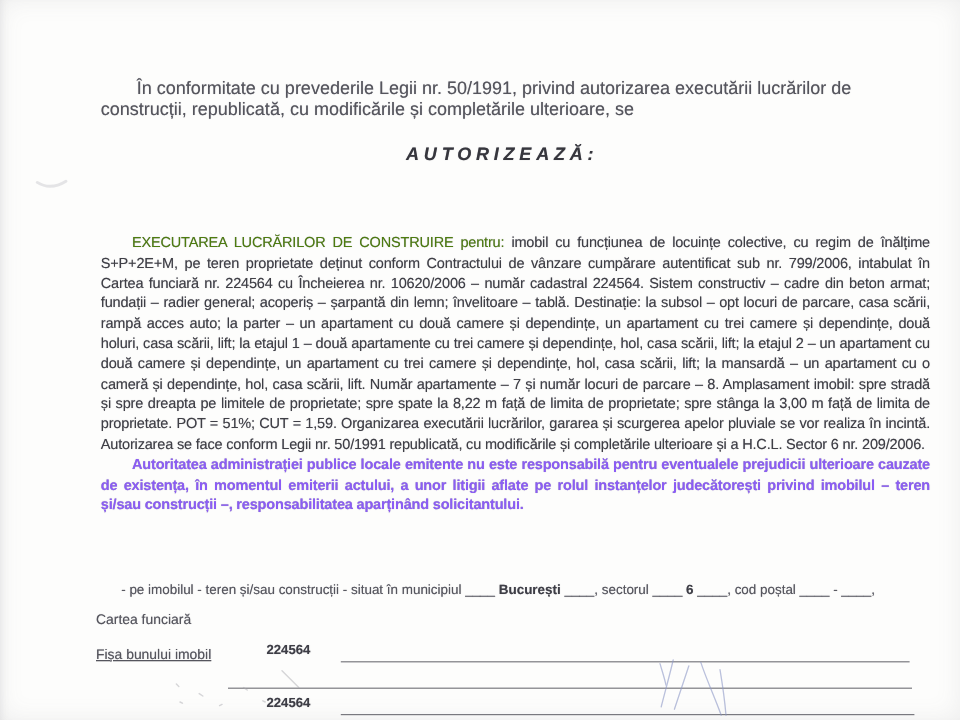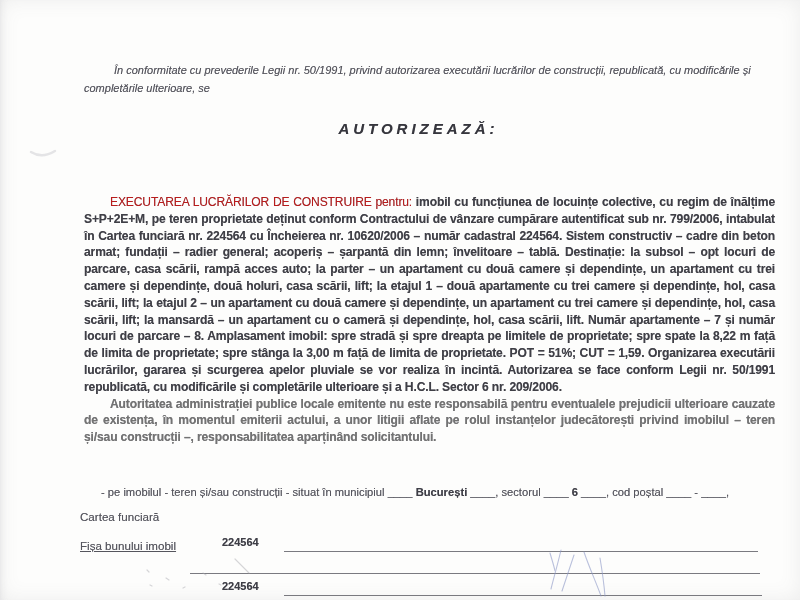--- a/index.html
+++ b/index.html
@@ -9,43 +9,42 @@
     font-family:"Liberation Sans", sans-serif;
     color:#47474e;
     text-shadow:0 0 .6px rgba(70,70,82,.55);
   }
   .vignette{
     position:absolute;inset:0;pointer-events:none;
     box-shadow:inset 0 0 20px rgba(95,95,110,.10), inset 6px 0 10px -8px rgba(95,95,110,.20);
   }
   .intro{
     position:absolute;left:84px;top:50px;width:668px;
-    font-size:11px;line-height:18px;text-align:left;text-indent:30px;
+    font-size:15px;line-height:18px;text-align:left;text-indent:30px;
     color:#55555d;
-    font-style:italic;
   }
   .doc-title{
     position:absolute;left:73px;top:120px;width:691px;
     text-align:center;font-size:15px;font-weight:bold;font-style:italic;
     letter-spacing:4px;color:#36363d;
   }
   .flow{
     position:absolute;left:84px;top:194px;width:691px;
   }
   .auth{
     font-size:12.1px;line-height:16.8px;text-align:justify;
     text-indent:26px;letter-spacing:-0.15px;margin:0;
     color:#3f3f46;
   }
-  .auth .lead{font-weight:400;color:#b91c1c;}
-  .auth .details{font-weight:700;margin-top:20px;}
+  .auth .lead{font-weight:400;color:#4d7c0f;}
+  .auth .details{font-weight:400;margin-top:20px;}
   .disclaimer{
     font-size:12.1px;line-height:16.8px;text-align:justify;
     text-indent:26px;letter-spacing:-0.15px;margin:0;
-    font-weight:700;color:#737373;
+    font-weight:700;color:#8b5cf6;
   }
   .imobil{
     position:absolute;left:73px;top:483px;width:710px;
     font-size:11.2px;line-height:18.6px;color:#56565e;margin-left:28px;
   }
   .imobil .line{white-space:nowrap;}
   .seg-bold{font-weight:700;color:#3e3e46;}
   .reg-label{position:absolute;left:80px;font-size:11.6px;color:#55555d;}
   .reg-value{position:absolute;left:222px;font-size:11px;font-weight:700;color:#3e3e46;}
   .fill-line{position:absolute;height:1.2px;background:#63636a;opacity:.85;}

